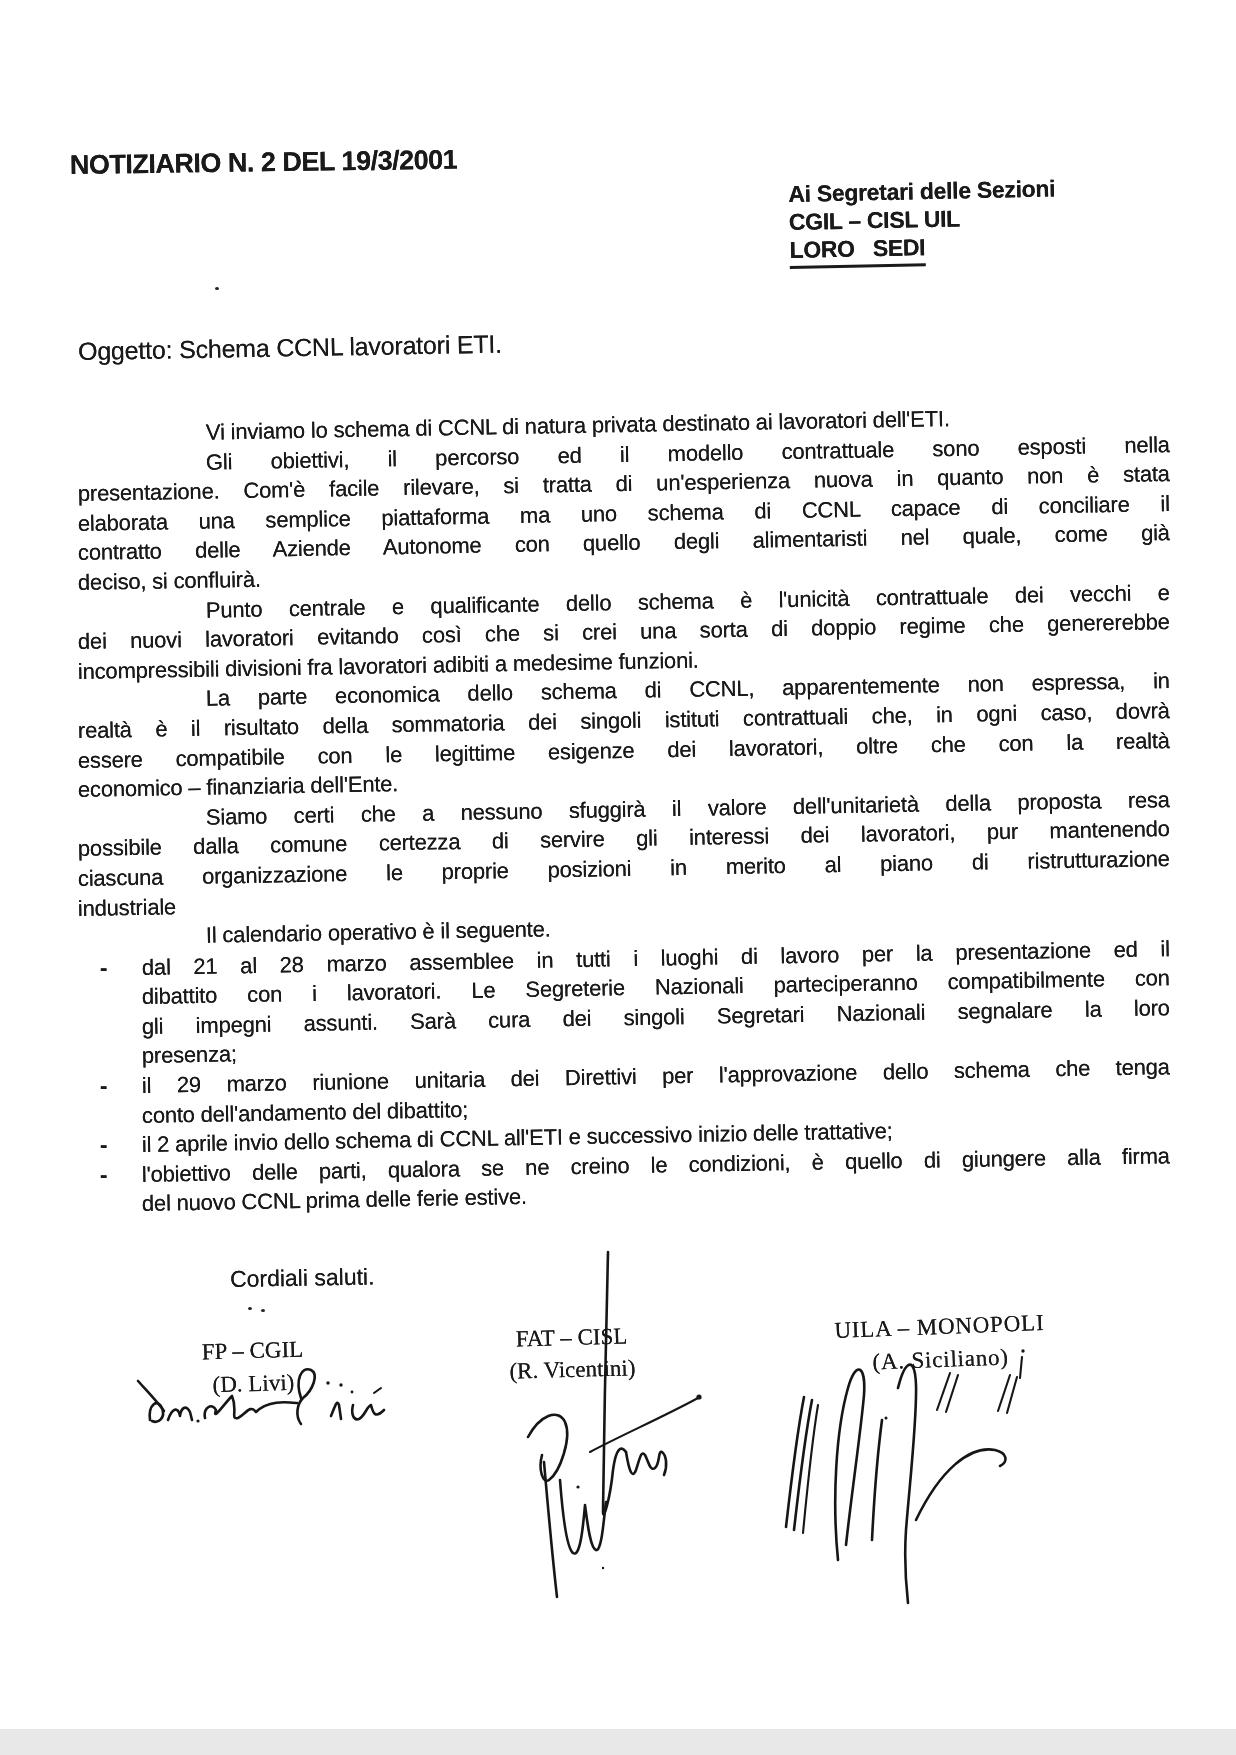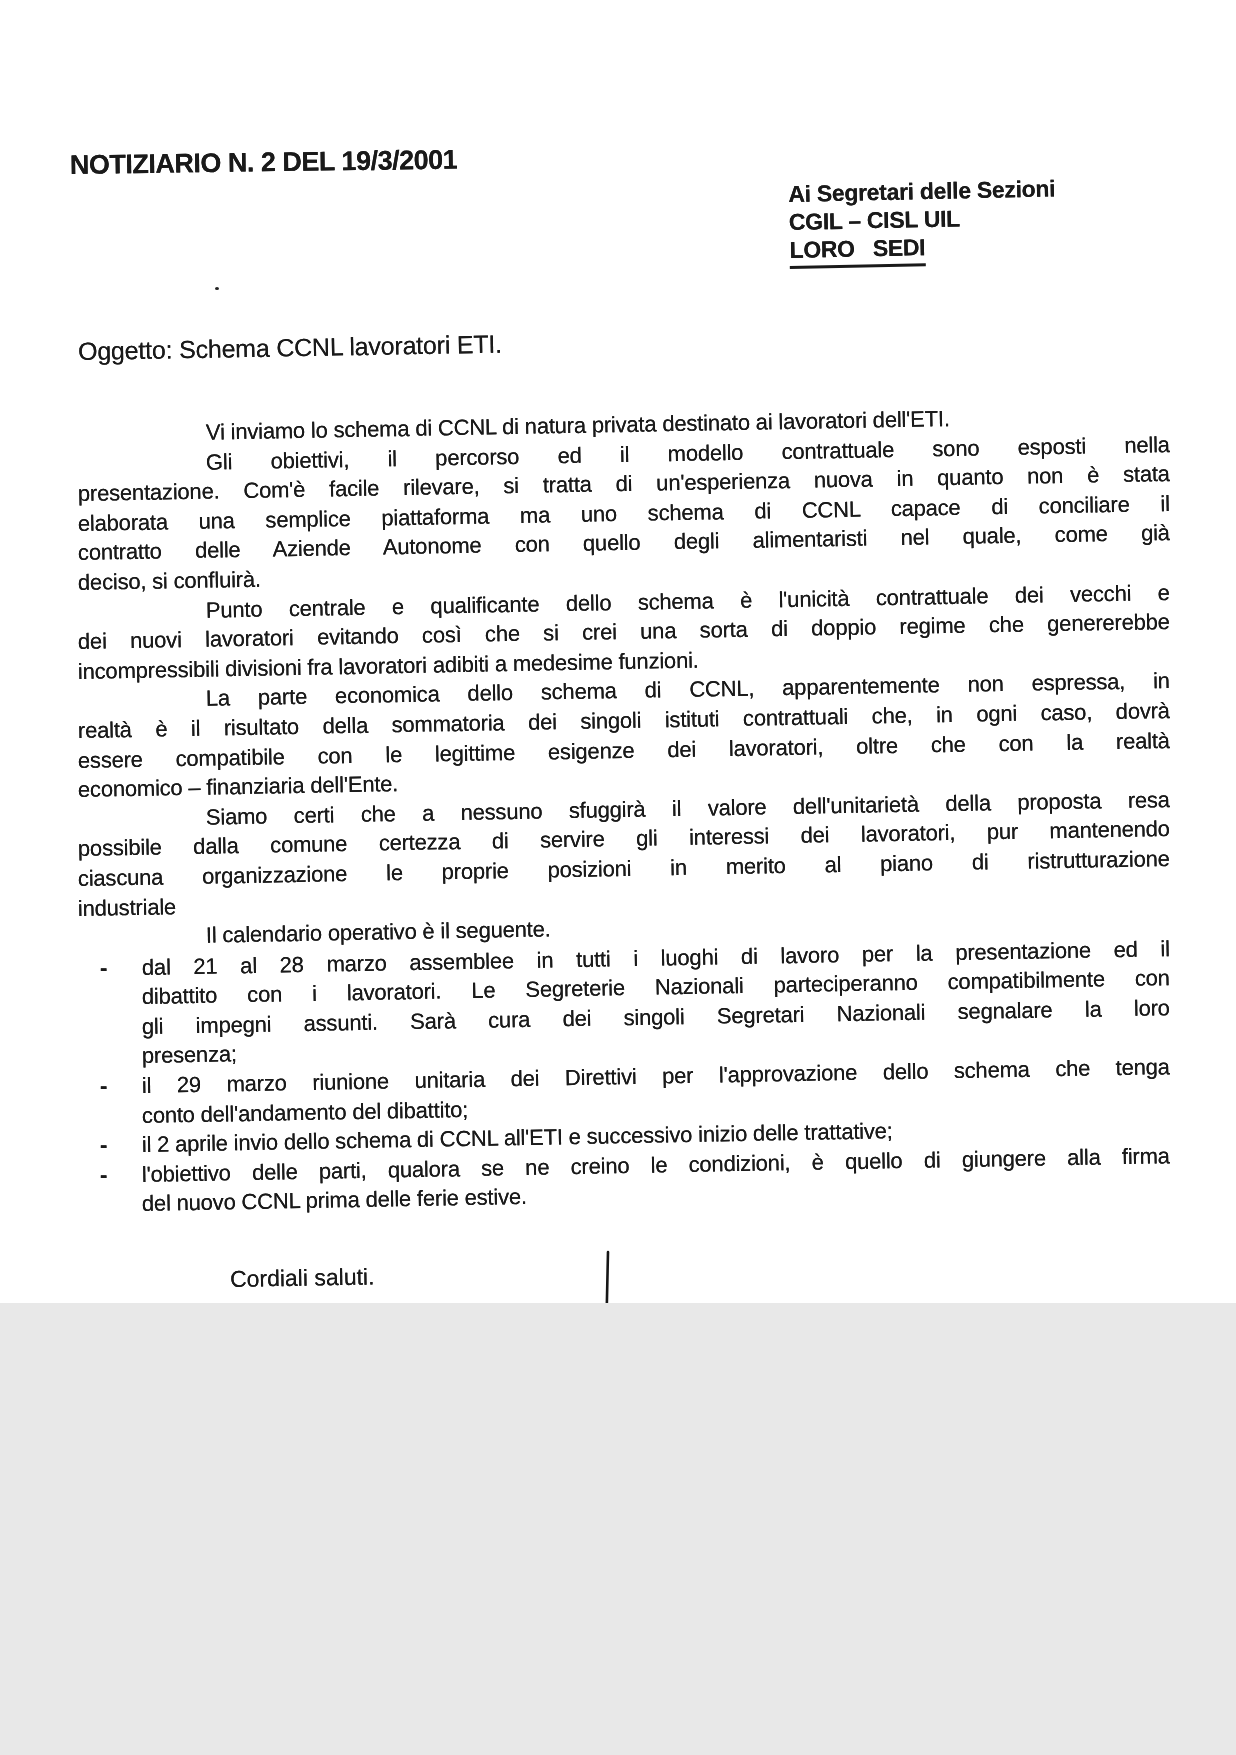--- a/index.html
+++ b/index.html
@@ -1,18 +1,18 @@
 <!DOCTYPE html>
 <html><head>
 <meta charset="utf-8">
 <style>
   html,body{margin:0;padding:0;background:#e8e8e8;}
   .page{
     position:relative;
-    width:1236px;height:1303px;
+    width:1236px;height:1729px;
     background:#ffffff;
     overflow:hidden;
     font-family:"Liberation Sans",sans-serif;
     color:#1a1a1a;
   }
   .tilt{transform:rotate(-1.05deg);transform-origin:0 60%;}
   
   .title{
     position:absolute;left:70px;top:150px;
     font-size:27px;font-weight:700;letter-spacing:-0.5px;

